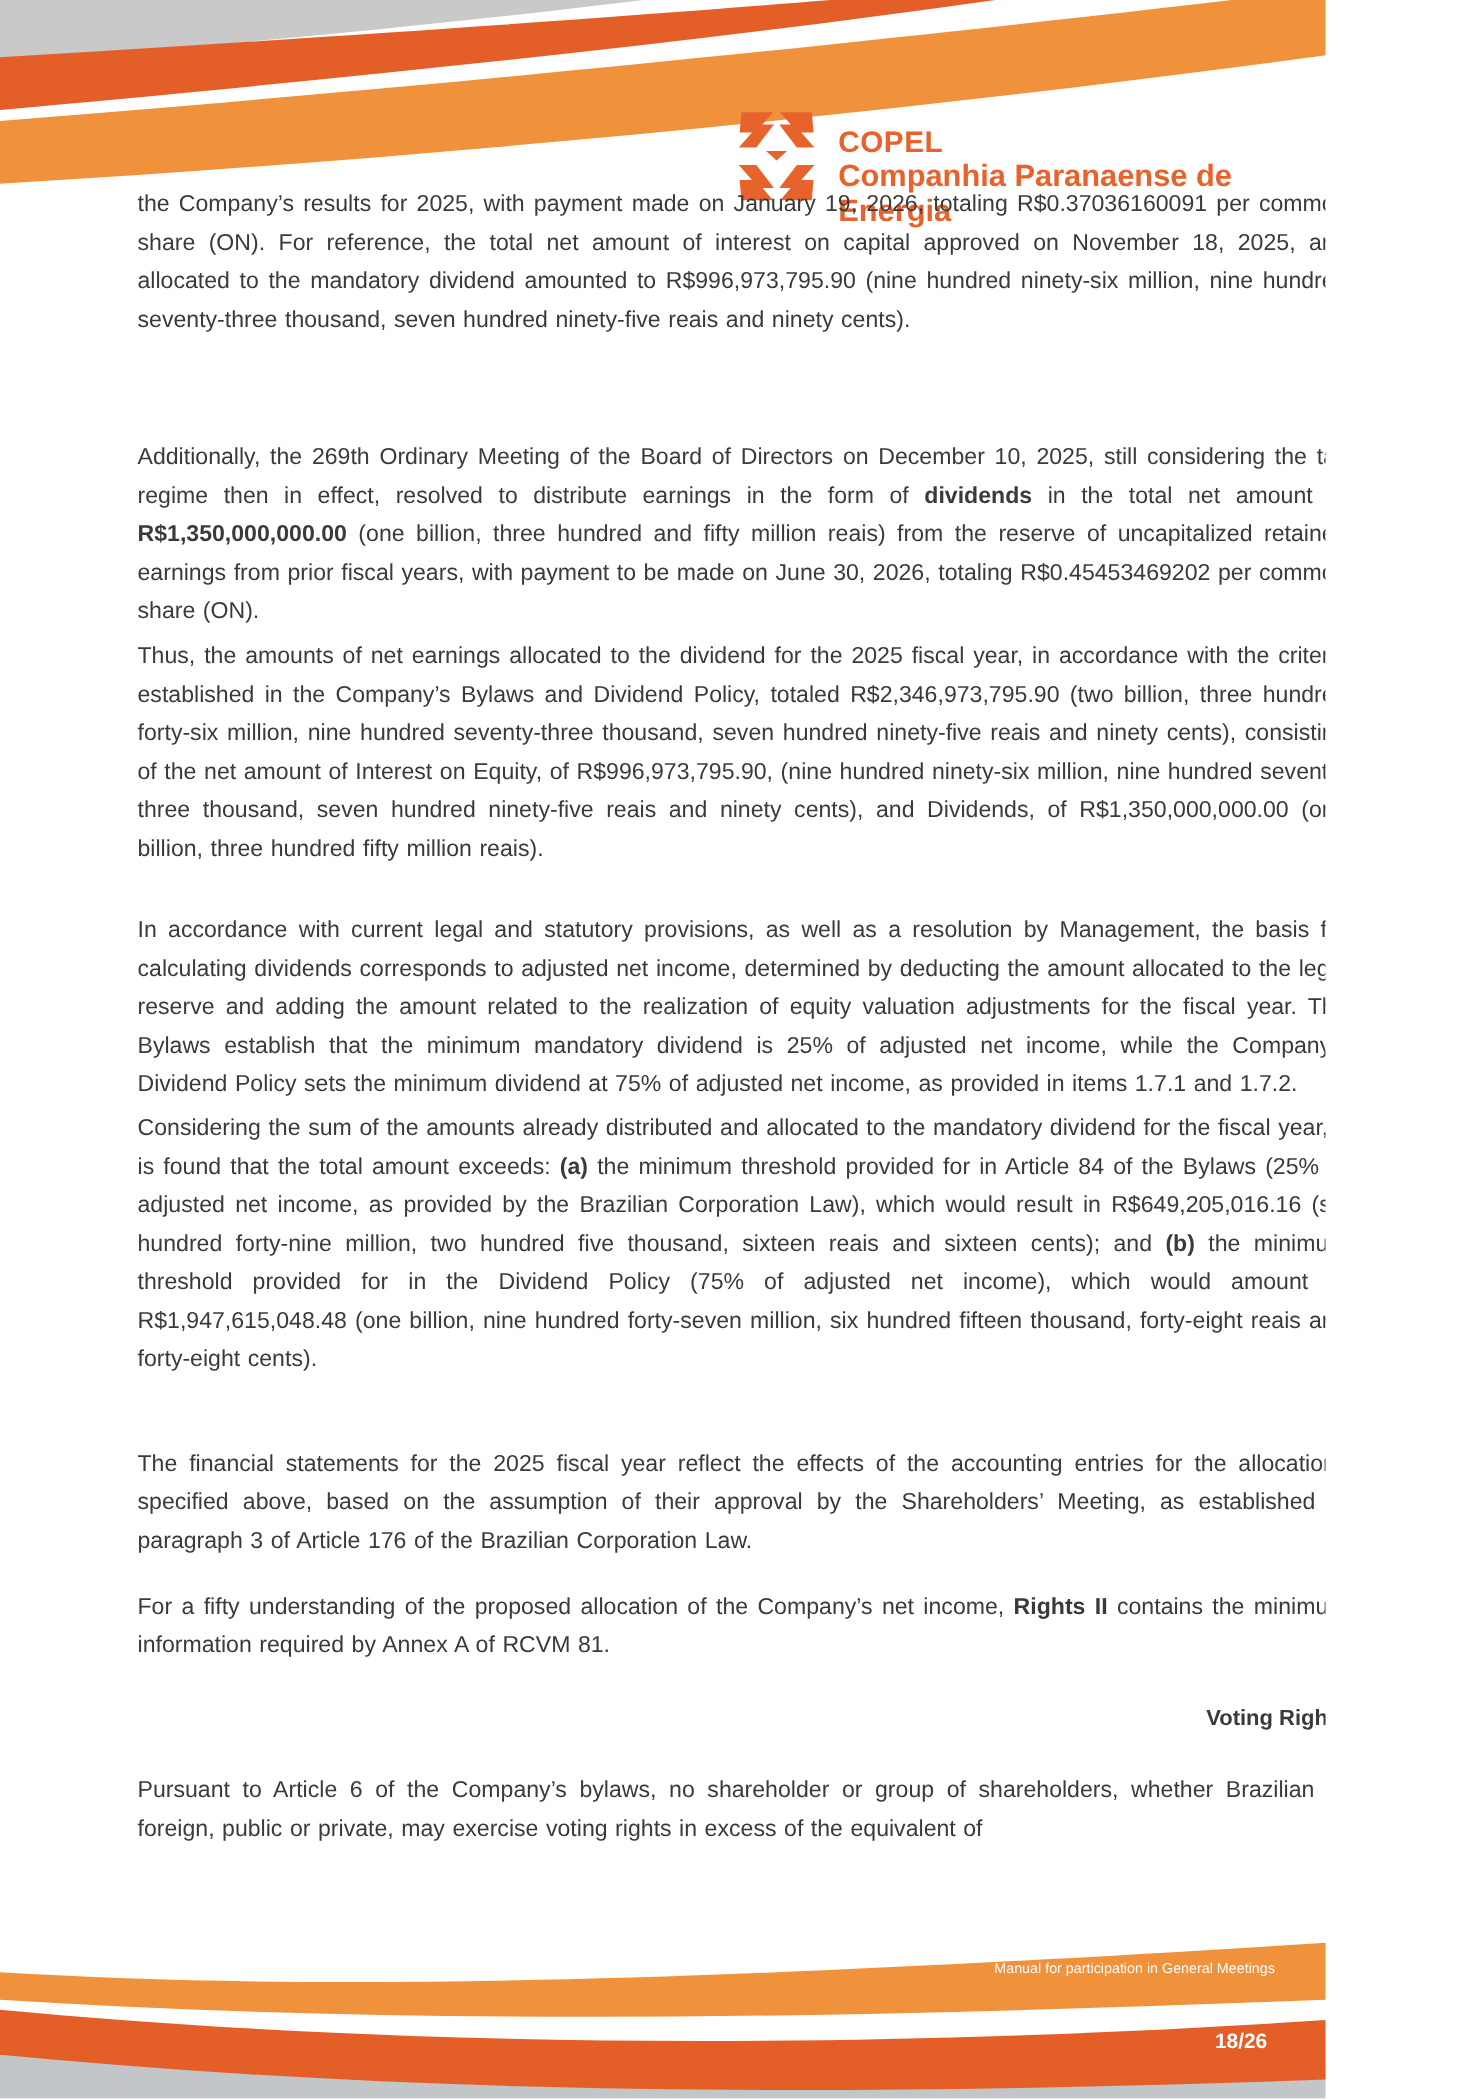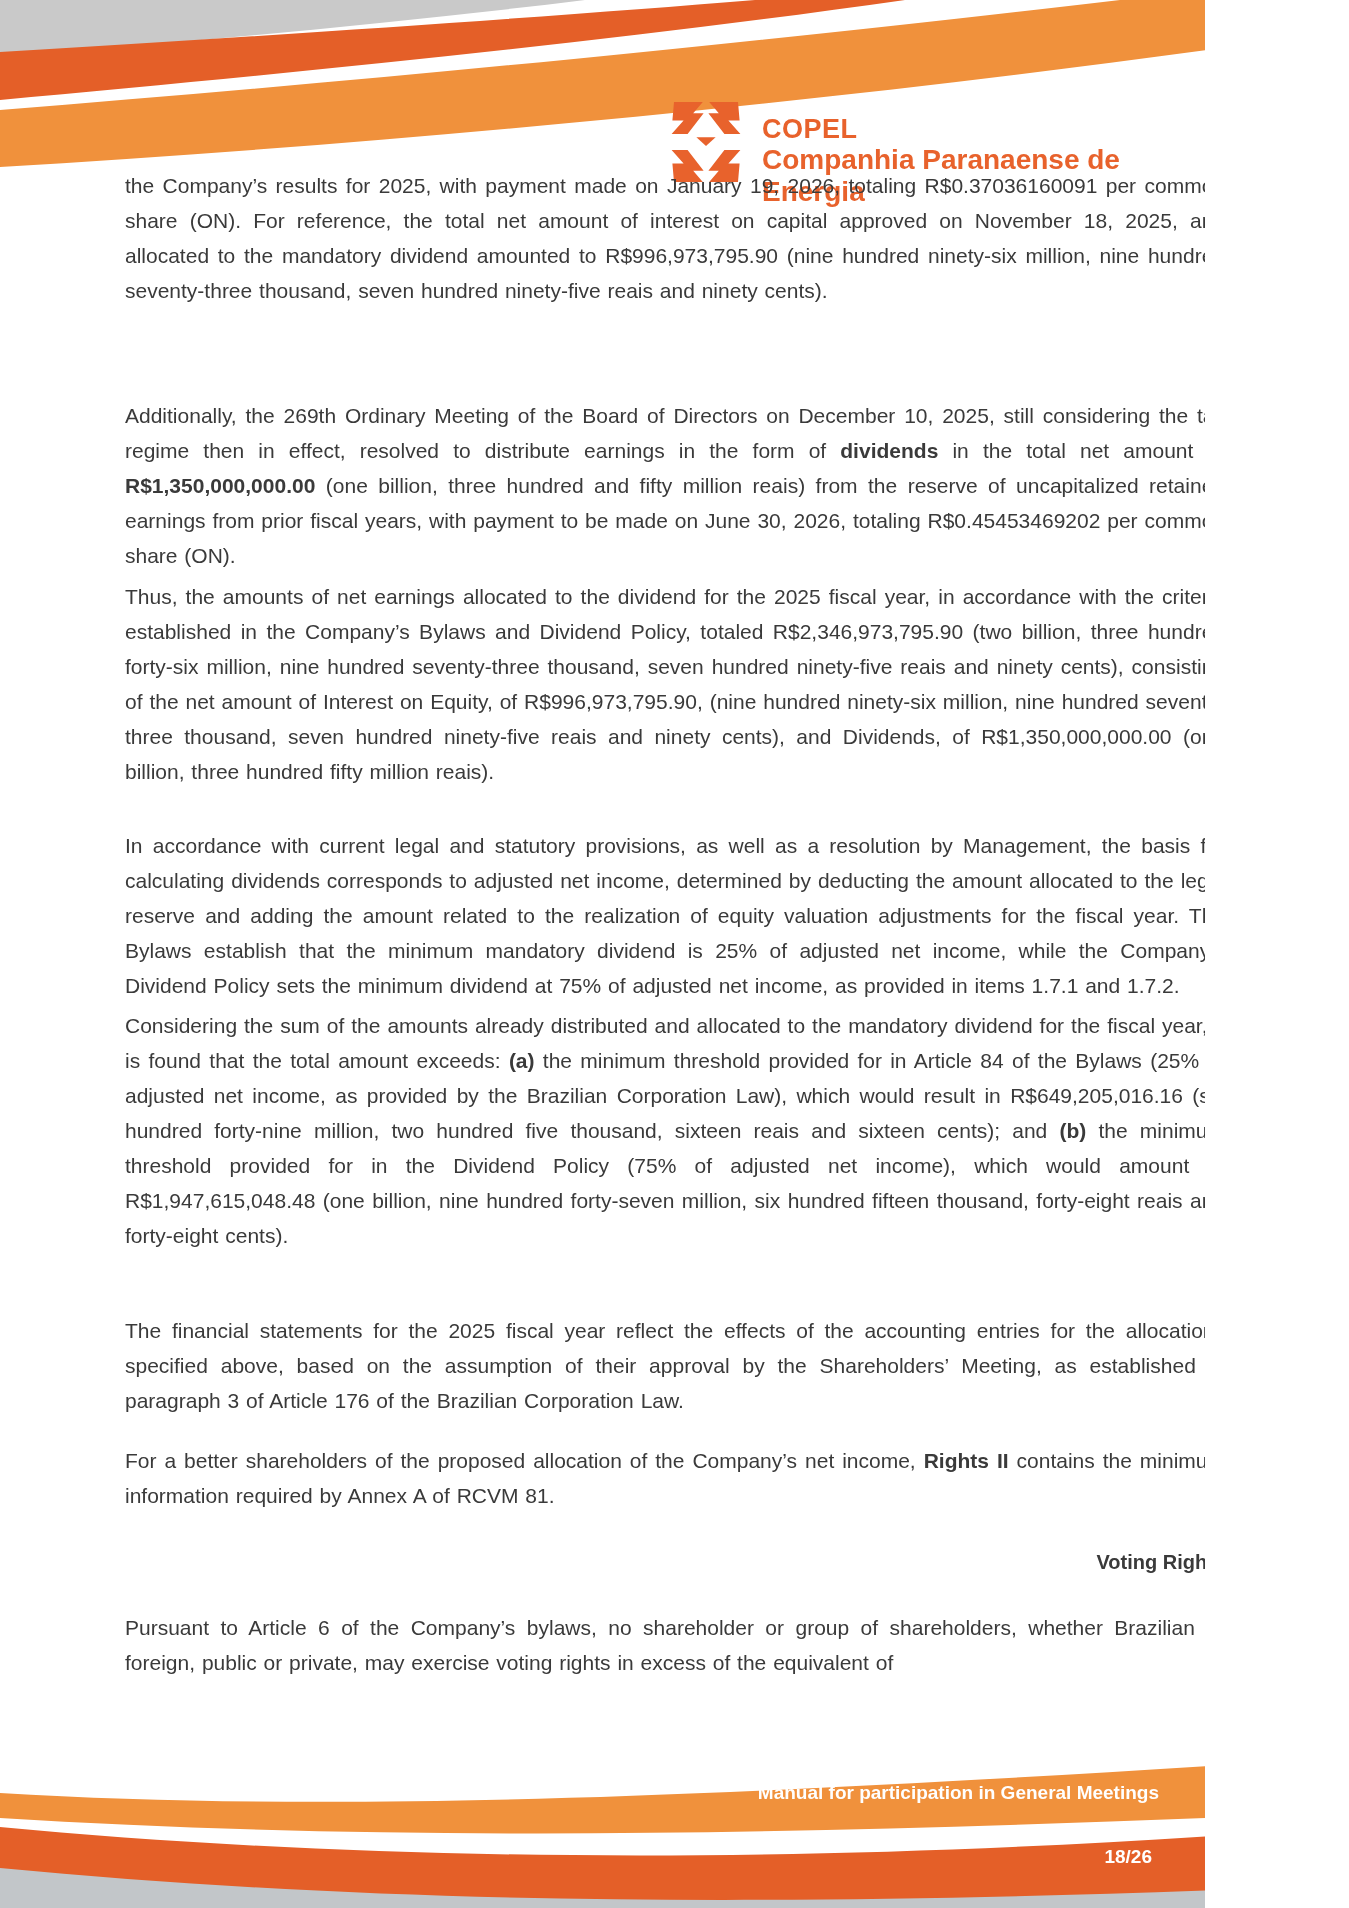--- a/index.html
+++ b/index.html
@@ -31,21 +31,21 @@
   .p4{margin-top:39px !important;}
   .p5{margin-top:5px !important;}
   .p6{margin-top:60px !important;}
   .p7{margin-top:25px !important;}
   .section-heading{margin-top:32px !important;font-weight:bold;font-size:20px;text-align:right;}
   .p8{margin-top:30px !important;}
   
   .footer-deco{position:absolute;left:0;top:1700px;width:1349px;height:208px;}
   .footer-label{
     position:absolute;right:46px;top:1782px;
-    color:#ffffff;font-size:19px;font-weight:bold;white-space:nowrap;
+    color:#ffffff;font-size:13px;font-weight:normal;white-space:nowrap;
   }
   .footer-page{
     position:absolute;right:53px;top:1846px;
     color:#ffffff;font-size:19px;font-weight:bold;white-space:nowrap;
   }
 </style>
 </head>
 <body>
 
 <div class="page">
@@ -73,21 +73,21 @@
     </div>
   </div>
 
   <div class="doc-body">
     <p class="p1"><span>the Company’s results for 2025, with payment made on January 19, 2026, totaling R$0.37036160091 per common share (ON). For reference, the total net amount of interest on capital approved on November 18, 2025, and allocated to the mandatory dividend amounted to R$996,973,795.90 (nine hundred ninety-six million, nine hundred seventy-three thousand, seven hundred ninety-five reais and ninety cents).</span></p>
     <p class="p2"><span>Additionally, the 269th Ordinary Meeting of the Board of Directors on December 10, 2025, still considering the tax regime then in effect, resolved to distribute earnings in the form of </span><span class="b">dividends</span><span> in the total net amount of </span><span class="b">R$1,350,000,000.00</span><span> (one billion, three hundred and fifty million reais) from the reserve of uncapitalized retained earnings from prior fiscal years, with payment to be made on June 30, 2026, totaling R$0.45453469202 per common share (ON).</span></p>
     <p class="p3"><span>Thus, the amounts of net earnings allocated to the dividend for the 2025 fiscal year, in accordance with the criteria established in the Company’s Bylaws and Dividend Policy, totaled R$2,346,973,795.90 (two billion, three hundred forty-six million, nine hundred seventy-three thousand, seven hundred ninety-five reais and ninety cents), consisting of the net amount of Interest on Equity, of R$996,973,795.90, (nine hundred ninety-six million, nine hundred seventy-three thousand, seven hundred ninety-five reais and ninety cents), and Dividends, of R$1,350,000,000.00 (one billion, three hundred fifty million reais).</span></p>
     <p class="p4"><span>In accordance with current legal and statutory provisions, as well as a resolution by Management, the basis for calculating dividends corresponds to adjusted net income, determined by deducting the amount allocated to the legal reserve and adding the amount related to the realization of equity valuation adjustments for the fiscal year. The Bylaws establish that the minimum mandatory dividend is 25% of adjusted net income, while the Company’s Dividend Policy sets the minimum dividend at 75% of adjusted net income, as provided in items 1.7.1 and 1.7.2.</span></p>
     <p class="p5"><span>Considering the sum of the amounts already distributed and allocated to the mandatory dividend for the fiscal year, it is found that the total amount exceeds: </span><span class="b">(a)</span><span> the minimum threshold provided for in Article 84 of the Bylaws (25% of adjusted net income, as provided by the Brazilian Corporation Law), which would result in R$649,205,016.16 (six hundred forty-nine million, two hundred five thousand, sixteen reais and sixteen cents); and </span><span class="b">(b)</span><span> the minimum threshold provided for in the Dividend Policy (75% of adjusted net income), which would amount to R$1,947,615,048.48 (one billion, nine hundred forty-seven million, six hundred fifteen thousand, forty-eight reais and forty-eight cents).</span></p>
     <p class="p6"><span>The financial statements for the 2025 fiscal year reflect the effects of the accounting entries for the allocations specified above, based on the assumption of their approval by the Shareholders’ Meeting, as established in paragraph 3 of Article 176 of the Brazilian Corporation Law.</span></p>
-    <p class="p7"><span>For a better shareholders of the proposed allocation of the Company’s net income, </span><span class="b">Rights II</span><span> contains the minimum information required by Annex A of RCVM 81.</span></p>
+    <p class="p7"><span>For a fifty understanding of the proposed allocation of the Company’s net income, </span><span class="b">Rights II</span><span> contains the minimum information required by Annex A of RCVM 81.</span></p>
     <p class="section-heading">Voting Rights</p>
     <p class="p8"><span>Pursuant to Article 6 of the Company’s bylaws, no shareholder or group of shareholders, whether Brazilian or foreign, public or private, may exercise voting rights in excess of the equivalent of</span></p>
   </div>
 
   <svg class="footer-deco" viewBox="0 0 1349 208" preserveAspectRatio="none" aria-hidden="true">
     <path d="M0,150 C450,185 900,195 1349,172 L1349,208 L0,208 Z" fill="#c2c6c9"></path>
     <path d="M0,93 C350,114 750,96 1349,57 L1349,112 C900,131 450,146 0,118 Z" fill="#f0913c"></path>
     <path d="M0,127 C350,160 800,170 1349,126 L1349,185 C800,208 400,206 0,168 Z" fill="#e45f28"></path>
   </svg>
 

